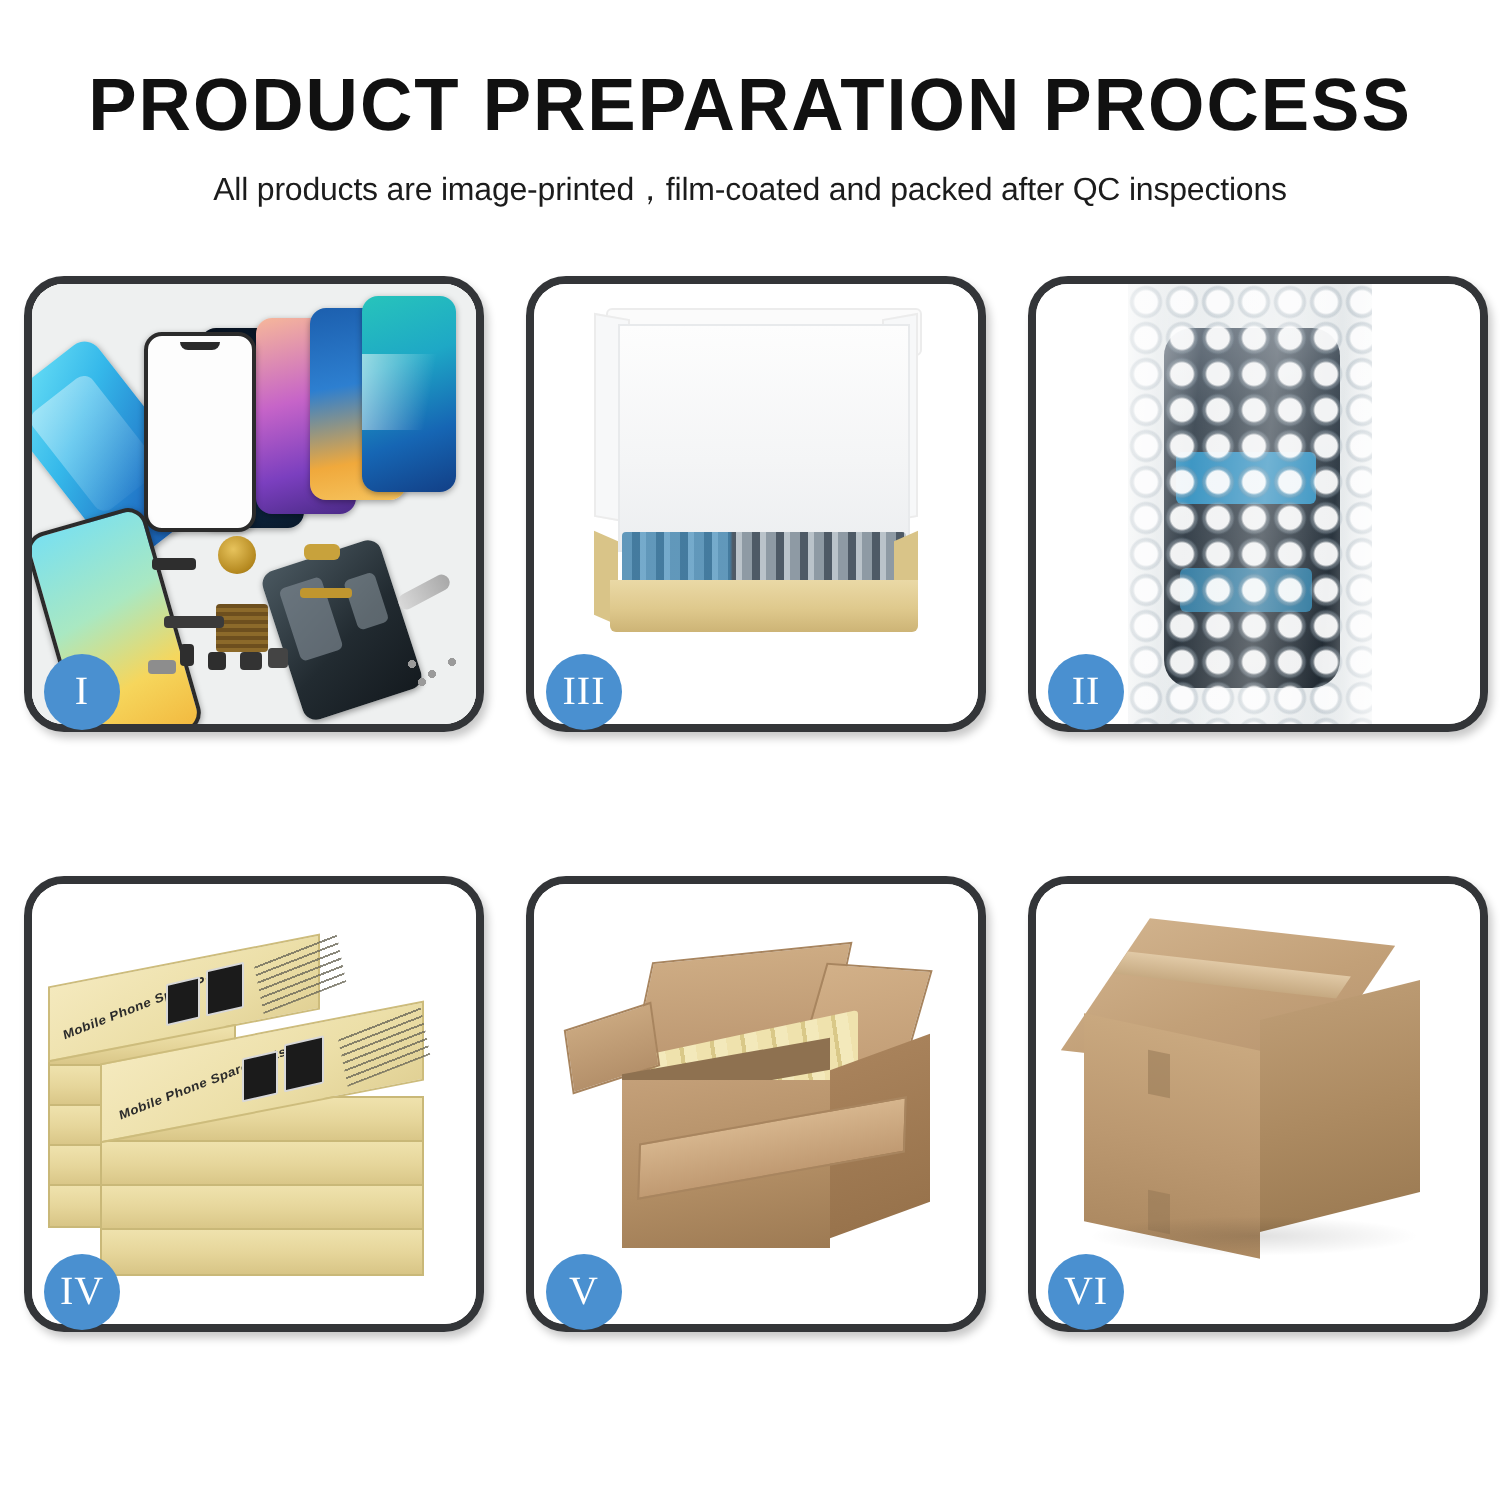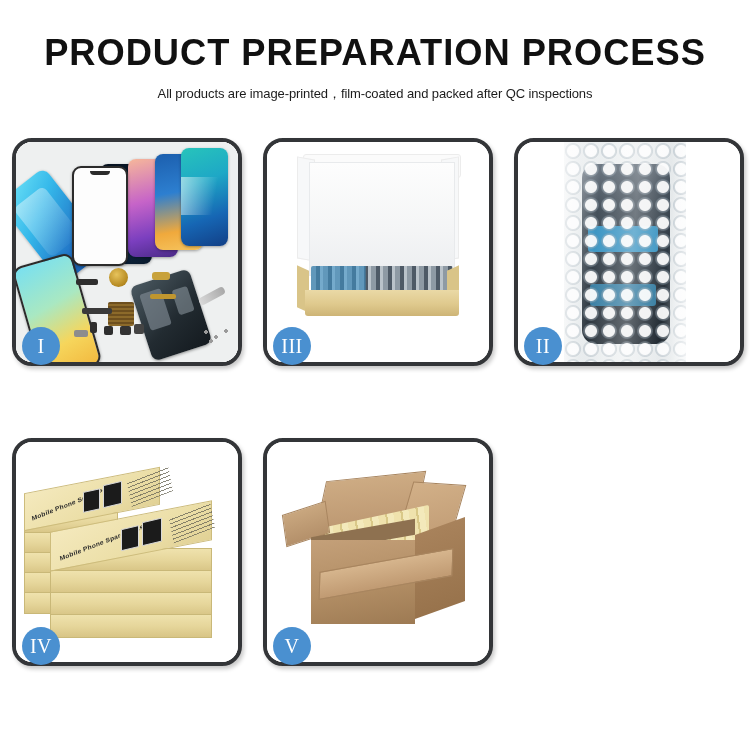--- a/index.html
+++ b/index.html
@@ -27,21 +27,21 @@
     font-weight: 700;
     letter-spacing: 1.0px;
     color: #111111;
     line-height: 1.05;
     transform: scaleX(0.98);
     white-space: nowrap;
   }
   .page-subtitle {
     margin-top: 12px;
     font-family: "Liberation Sans", sans-serif;
-    font-size: 13px;
+    font-size: 16px;
     font-weight: 400;
     color: #1c1c1c;
     letter-spacing: -0.1px;
     white-space: nowrap;
   }
 
   
   .grid {
     position: absolute;
     left: 0;
@@ -498,14 +498,26 @@
       <div class="v-contents"></div>
       <div class="v-flap-left"></div>
       <div class="v-topedge"></div>
       <div class="v-front"></div>
       <div class="v-side"></div>
       <div class="v-flap-front"></div>
     </div>
     <div class="badge">V</div>
   </div>
 
+  <div class="panel">
+    <div class="panel-inner">
+      <div class="vi-top"></div>
+      <div class="vi-tape"></div>
+      <div class="vi-side"></div>
+      <div class="vi-front"></div>
+      <div class="vi-seam1"></div>
+      <div class="vi-seam2"></div>
+      <div class="vi-shadow"></div>
+    </div>
+    <div class="badge">VI</div>
+  </div>
 
 </div>
 
 </body></html>

